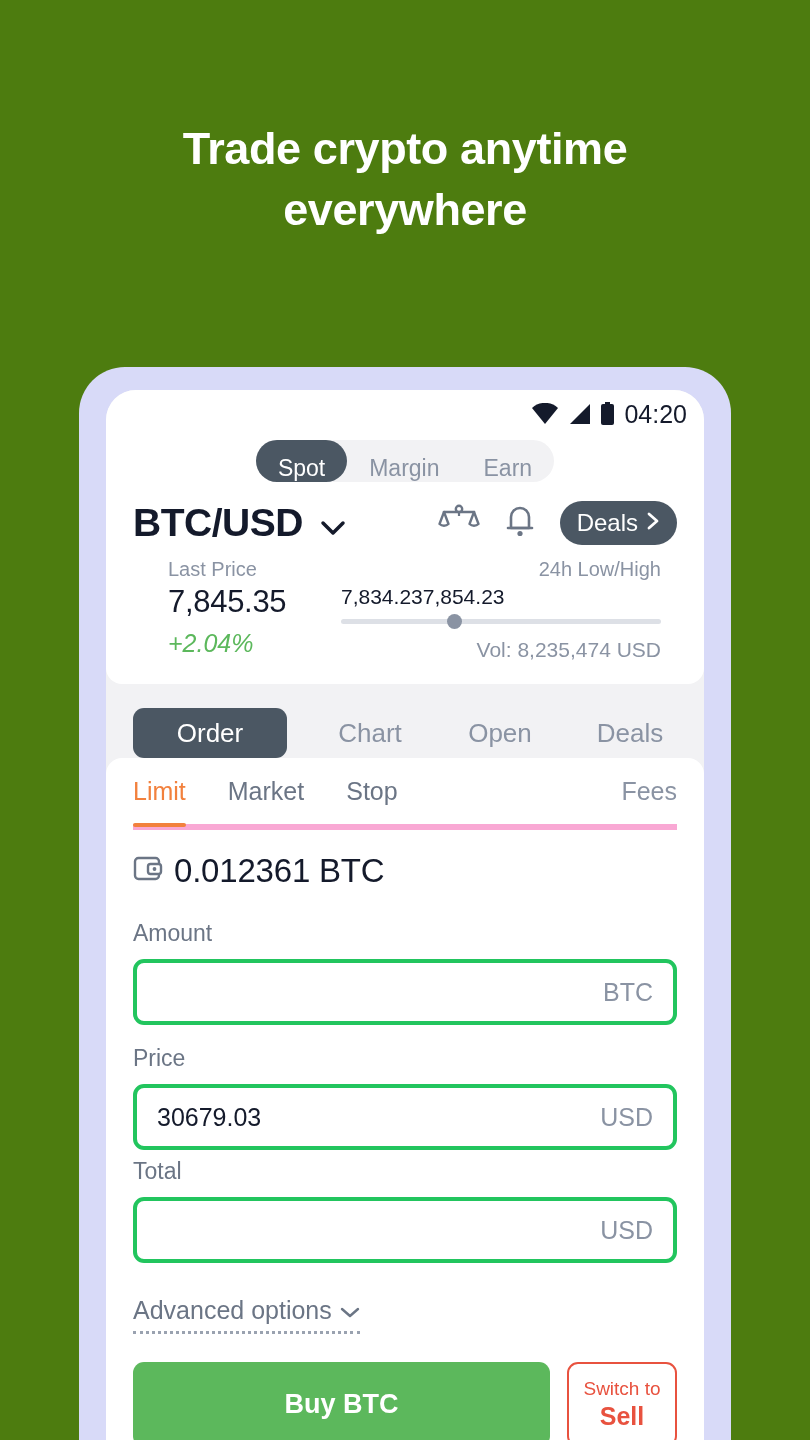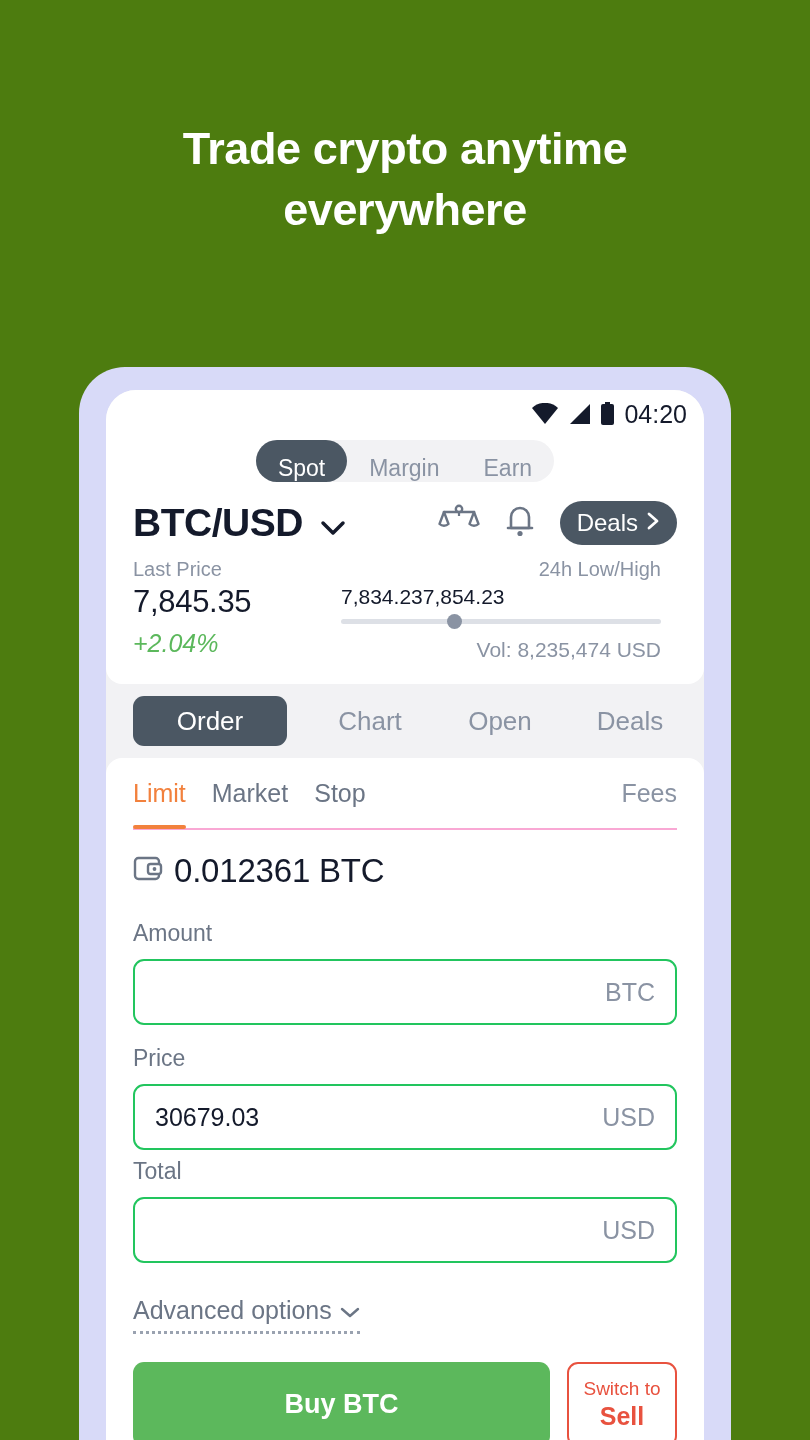--- a/index.html
+++ b/index.html
@@ -73,46 +73,46 @@
     background: #4b5763; color: #ffffff; border-radius: 22px;
     height: 44px; display: flex; align-items: center; gap: 8px;
     padding: 0 17px; font-size: 24px;
   }
 
   
   .price-block { margin-top: 10px; position: relative; height: 110px; }
   .lbl-small { font-size: 20px; color: #8a93a3; }
   .last-price { font-size: 31px; color: #141a2b; margin-top: 3px; letter-spacing: -0.3px; }
   .chg { font-size: 25px; color: #5cb85c; margin-top: 9px; font-style: italic; }
-  .left-col { width: 230px; }
+  .left-col { width: 230px; margin-left: 35px; }
   .right-col { position: absolute; right: 16px; top: 0; width: 320px; }
   .rng-row { display: flex; font-size: 21px; color: #141a2b; margin-top: 4px; }
   .rng-track { position: relative; height: 5px; background: #dde0e6; border-radius: 3px; margin-top: 10px; }
   .rng-thumb {
     position: absolute; top: -5px; left: 33%;
     width: 15px; height: 15px; border-radius: 50%; background: #8a93a3;
   }
   .vol { font-size: 21px; color: #8a93a3; text-align: right; margin-top: 14px; }
 
   
   .sec-tabs {
-    display: flex; align-items: center; height: 74px;
+    display: flex; align-items: flex-end; height: 74px;
     background: #f2f2f4; padding: 0 27px; gap: 36px;
   }
   .sec-tab {
     flex: 1; text-align: center; font-size: 26px; color: #8a93a3;
     height: 50px; line-height: 50px; border-radius: 11px;
   }
   .sec-tab.active { background: #4b5763; color: #ffffff; max-width: 154px; flex: 0 0 154px; }
 
   
   .order-card { background: #ffffff; border-radius: 16px 16px 0 0; padding: 0 27px; }
   .type-tabs {
     display: flex; align-items: center; height: 72px;
-    border-bottom: 2px solid #f9a8d4; gap: 26px; position: relative;
+    border-bottom: 6px solid #f9a8d4; gap: 42px; position: relative;
   }
   .type-tab { font-size: 25px; color: #6b7585; height: 72px; line-height: 72px; position: relative; }
   .type-tab.active { color: #f2813d; }
   .type-tab.active::after {
     content: ""; position: absolute; left: 0; right: 0; bottom: 0;
     height: 4px; background: #f2813d; border-radius: 2px;
   }
   .fees { margin-left: auto; font-size: 25px; color: #8a93a3; }
 
   
@@ -122,21 +122,21 @@
   .pct-pill {
     display: flex; align-items: center; background: #f2f2f4;
     border-radius: 10px; height: 52px; padding: 0 5px;
   }
   .pct { font-size: 24px; color: #9aa2b0; padding: 0 14px; }
   .pct-sign { font-size: 24px; color: #6b7585; margin-left: 13px; }
 
   
   .field-label { font-size: 23px; color: #6b7585; margin-top: 8px; }
   .field {
-    height: 66px; border: 2px solid #22c55e; border-radius: 11px;
+    height: 66px; border: 4px solid #22c55e; border-radius: 11px;
     margin-top: 12px; display: flex; align-items: center;
     padding: 0 20px; background: #ffffff;
   }
   .field-val { font-size: 25px; color: #141a2b; }
   .field-unit { margin-left: auto; font-size: 25px; color: #8a93a3; }
 
   
   .adv {
     margin-top: 33px; display: inline-flex; align-items: center; gap: 8px;
     font-size: 25px; color: #6b7585;

